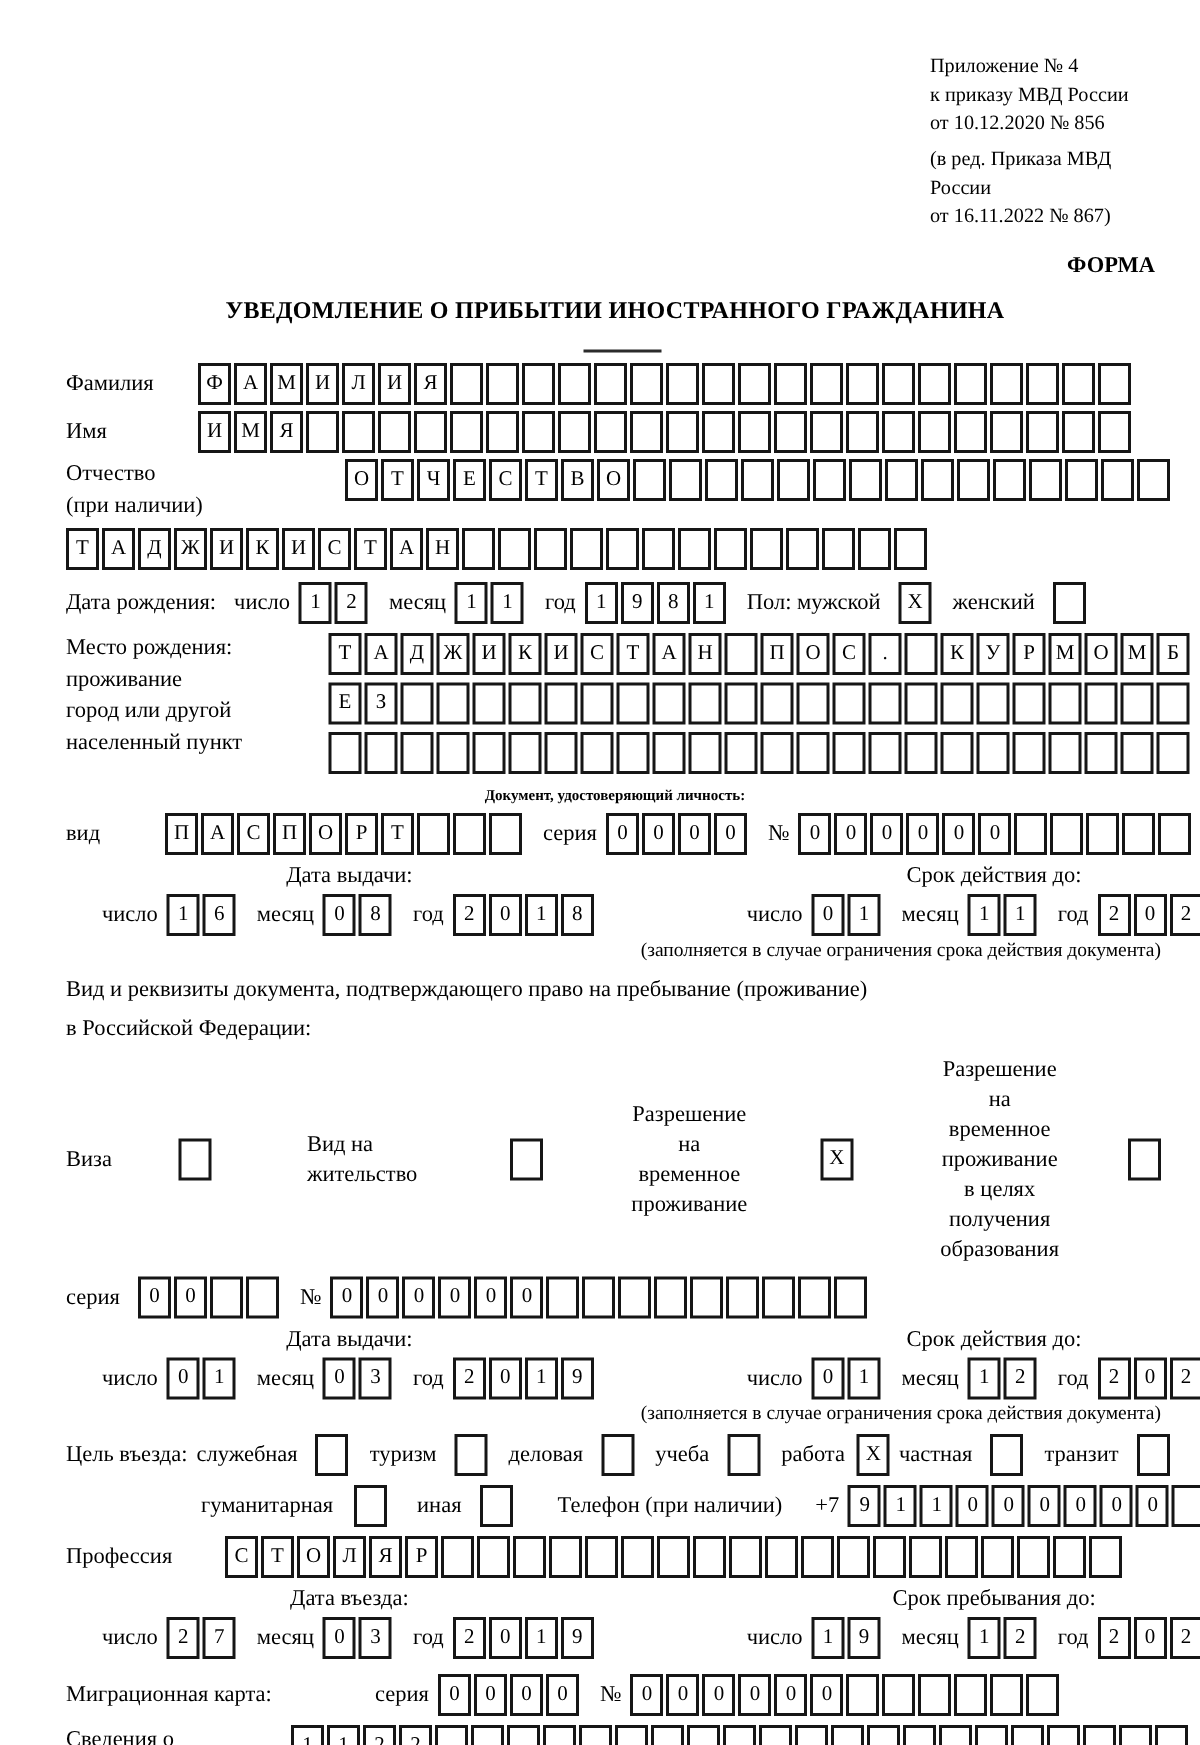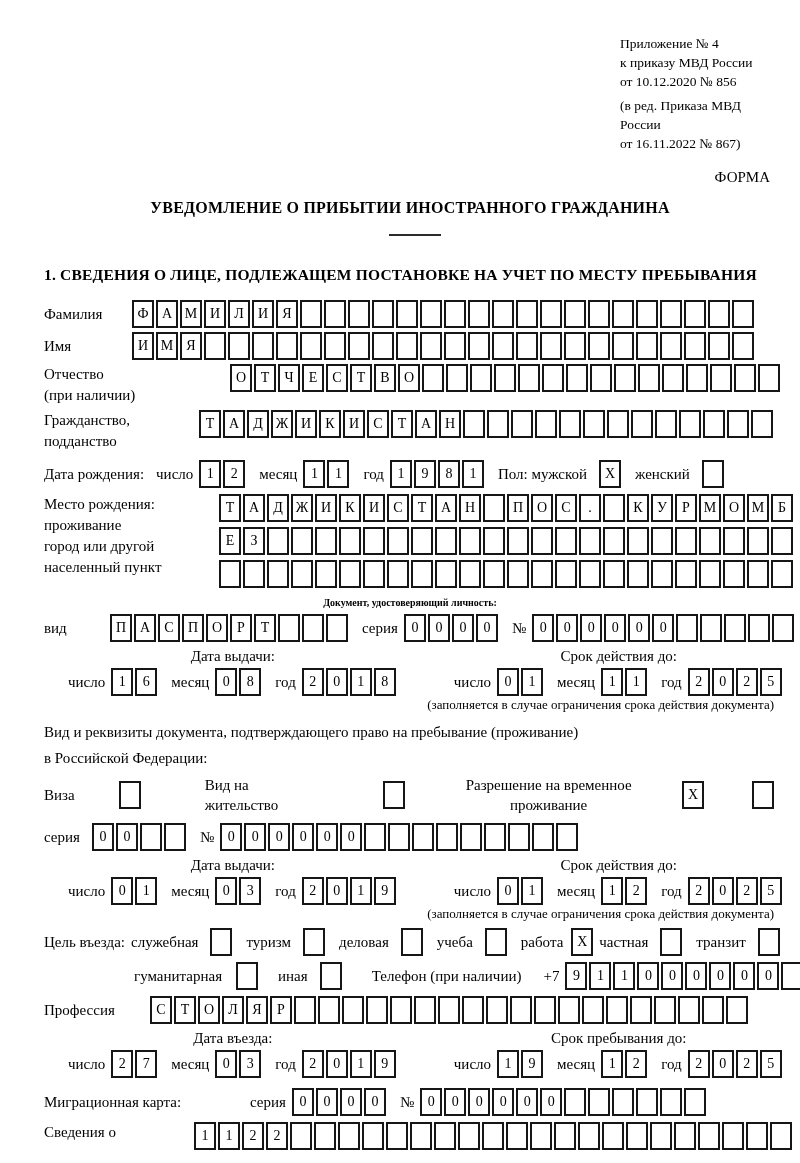--- a/index.html
+++ b/index.html
@@ -3,21 +3,21 @@
 <meta charset="utf-8">
 <style>
   html,body{margin:0;padding:0;background:#fff;color:#000;
     font-family:"Liberation Serif", serif;}
   .page{width:800px;min-height:1163px;box-sizing:border-box;
     padding:34px 24px 18px 44px;background:#fff;overflow:hidden;}
 
   
   .hdr{margin-left:576px;font-size:13.5px;line-height:19px;}
   .hdr .gap{margin-top:5px;}
-  .forma{text-align:right;font-weight:normal;font-size:15px;margin:16px 6px 10px 0;}
+  .forma{text-align:right;font-weight:bold;font-size:15px;margin:16px 6px 10px 0;}
 
   
   .title{text-align:center;font-weight:bold;font-size:16px;line-height:23px;margin-top:10px;letter-spacing:.2px;}
   .blankline{display:inline-block;width:52px;border-bottom:2.5px solid #2b2b2b;height:13px;margin-left:10px;}
   .sec1{font-weight:bold;font-size:15.5px;margin:24px 0 16px 0;letter-spacing:.2px;}
 
   
   .frow{display:flex;align-items:center;margin-bottom:4px;}
   .frow.top{align-items:flex-start;gap:19px;}
   .flabel{font-size:15px;line-height:21px;flex:none;}
@@ -26,21 +26,21 @@
   .boxes{display:flex;flex:none;}
   .boxcol .boxes{margin-bottom:5px;}
   .cell{flex:none;display:inline-block;width:18px;height:24px;border:2px solid #161616;
     margin-right:2px;text-align:center;line-height:24px;font-size:14px;background:#fff;
     vertical-align:middle;}
   .cb{margin-left:6px;}
   .sub{font-size:15px;margin:0 6px 0 12px;white-space:nowrap;}
   .sub.first{margin-left:0;}
 
   
-  .datepair{display:flex;margin:6px 0 0 24px;}
+  .datepair{display:flex;margin:6px 0 0 24px;gap:44px;}
   .datecol{flex:none;}
   .datecol .datehead{text-align:center;font-size:15px;margin-bottom:3px;}
   .datecol.right{margin-left:56px;}
   .dateline{display:flex;align-items:center;}
   .note{font-size:13px;text-align:right;margin:1px 2px 6px 0;}
 
   .dochead{text-align:center;font-weight:bold;font-size:10px;margin:4px 0 6px 0;}
   .intro{font-size:15px;line-height:26px;}
 
   .optrow{display:flex;align-items:center;margin:4px 0 8px 0;gap:40px;}
@@ -62,21 +62,20 @@
     <div class="gap">(в ред. Приказа МВД России</div>
     <div>от 16.11.2022 № 867)</div>
   </div>
   <div class="forma">ФОРМА</div>
 
   <div class="title">
     <div>УВЕДОМЛЕНИЕ О ПРИБЫТИИ ИНОСТРАННОГО ГРАЖДАНИНА</div>
     <div><span class="blankline"></span></div>
   </div>
 
-  <div class="sec1">1. СВЕДЕНИЯ О ЛИЦЕ, ПОДЛЕЖАЩЕМ ПОСТАНОВКЕ НА УЧЕТ ПО МЕСТУ ПРЕБЫВАНИЯ</div>
 
   <div class="frow">
     <div class="flabel w88">Фамилия</div>
     <div class="boxes">
         <span class="cell">Ф</span>
         <span class="cell">А</span>
         <span class="cell">М</span>
         <span class="cell">И</span>
         <span class="cell">Л</span>
         <span class="cell">И</span>
@@ -161,24 +160,20 @@
         <span class="cell"></span>
         <span class="cell"></span>
         <span class="cell"></span>
         <span class="cell"></span>
         <span class="cell"></span>
         <span class="cell"></span>
       </div>
   </div>
 
   <div class="frow top">
-    <div class="flabel w136">
-      <div>Гражданство,</div>
-      <div>подданство</div>
-    </div>
     <div class="boxes">
         <span class="cell">Т</span>
         <span class="cell">А</span>
         <span class="cell">Д</span>
         <span class="cell">Ж</span>
         <span class="cell">И</span>
         <span class="cell">К</span>
         <span class="cell">И</span>
         <span class="cell">С</span>
         <span class="cell">Т</span>
@@ -403,20 +398,21 @@
   <div class="intro">Вид и реквизиты документа, подтверждающего право на пребывание (проживание)</div>
   <div class="intro">в Российской Федерации:</div>
 
   <div class="optrow">
     <span class="optlabel">Виза</span>
     <span class="cell cb" style="margin-left:4px"></span>
     <span class="optlabel ml16" style="margin-left:22px">Вид на жительство</span>
     <span class="cell cb" style="margin-left:22px"></span>
     <span class="optlabel c ow170">Разрешение на временное проживание</span>
     <span class="cell cb">X</span>
+    <span class="optlabel c ow168">Разрешение на временное проживание в целях получения образования</span>
     <span class="cell cb"></span>
   </div>
 
   <div class="frow">
     <span class="flabel">серия</span>
     <span class="boxes" style="margin-left:12px">
         <span class="cell">0</span>
         <span class="cell">0</span>
         <span class="cell"></span>
         <span class="cell"></span>

